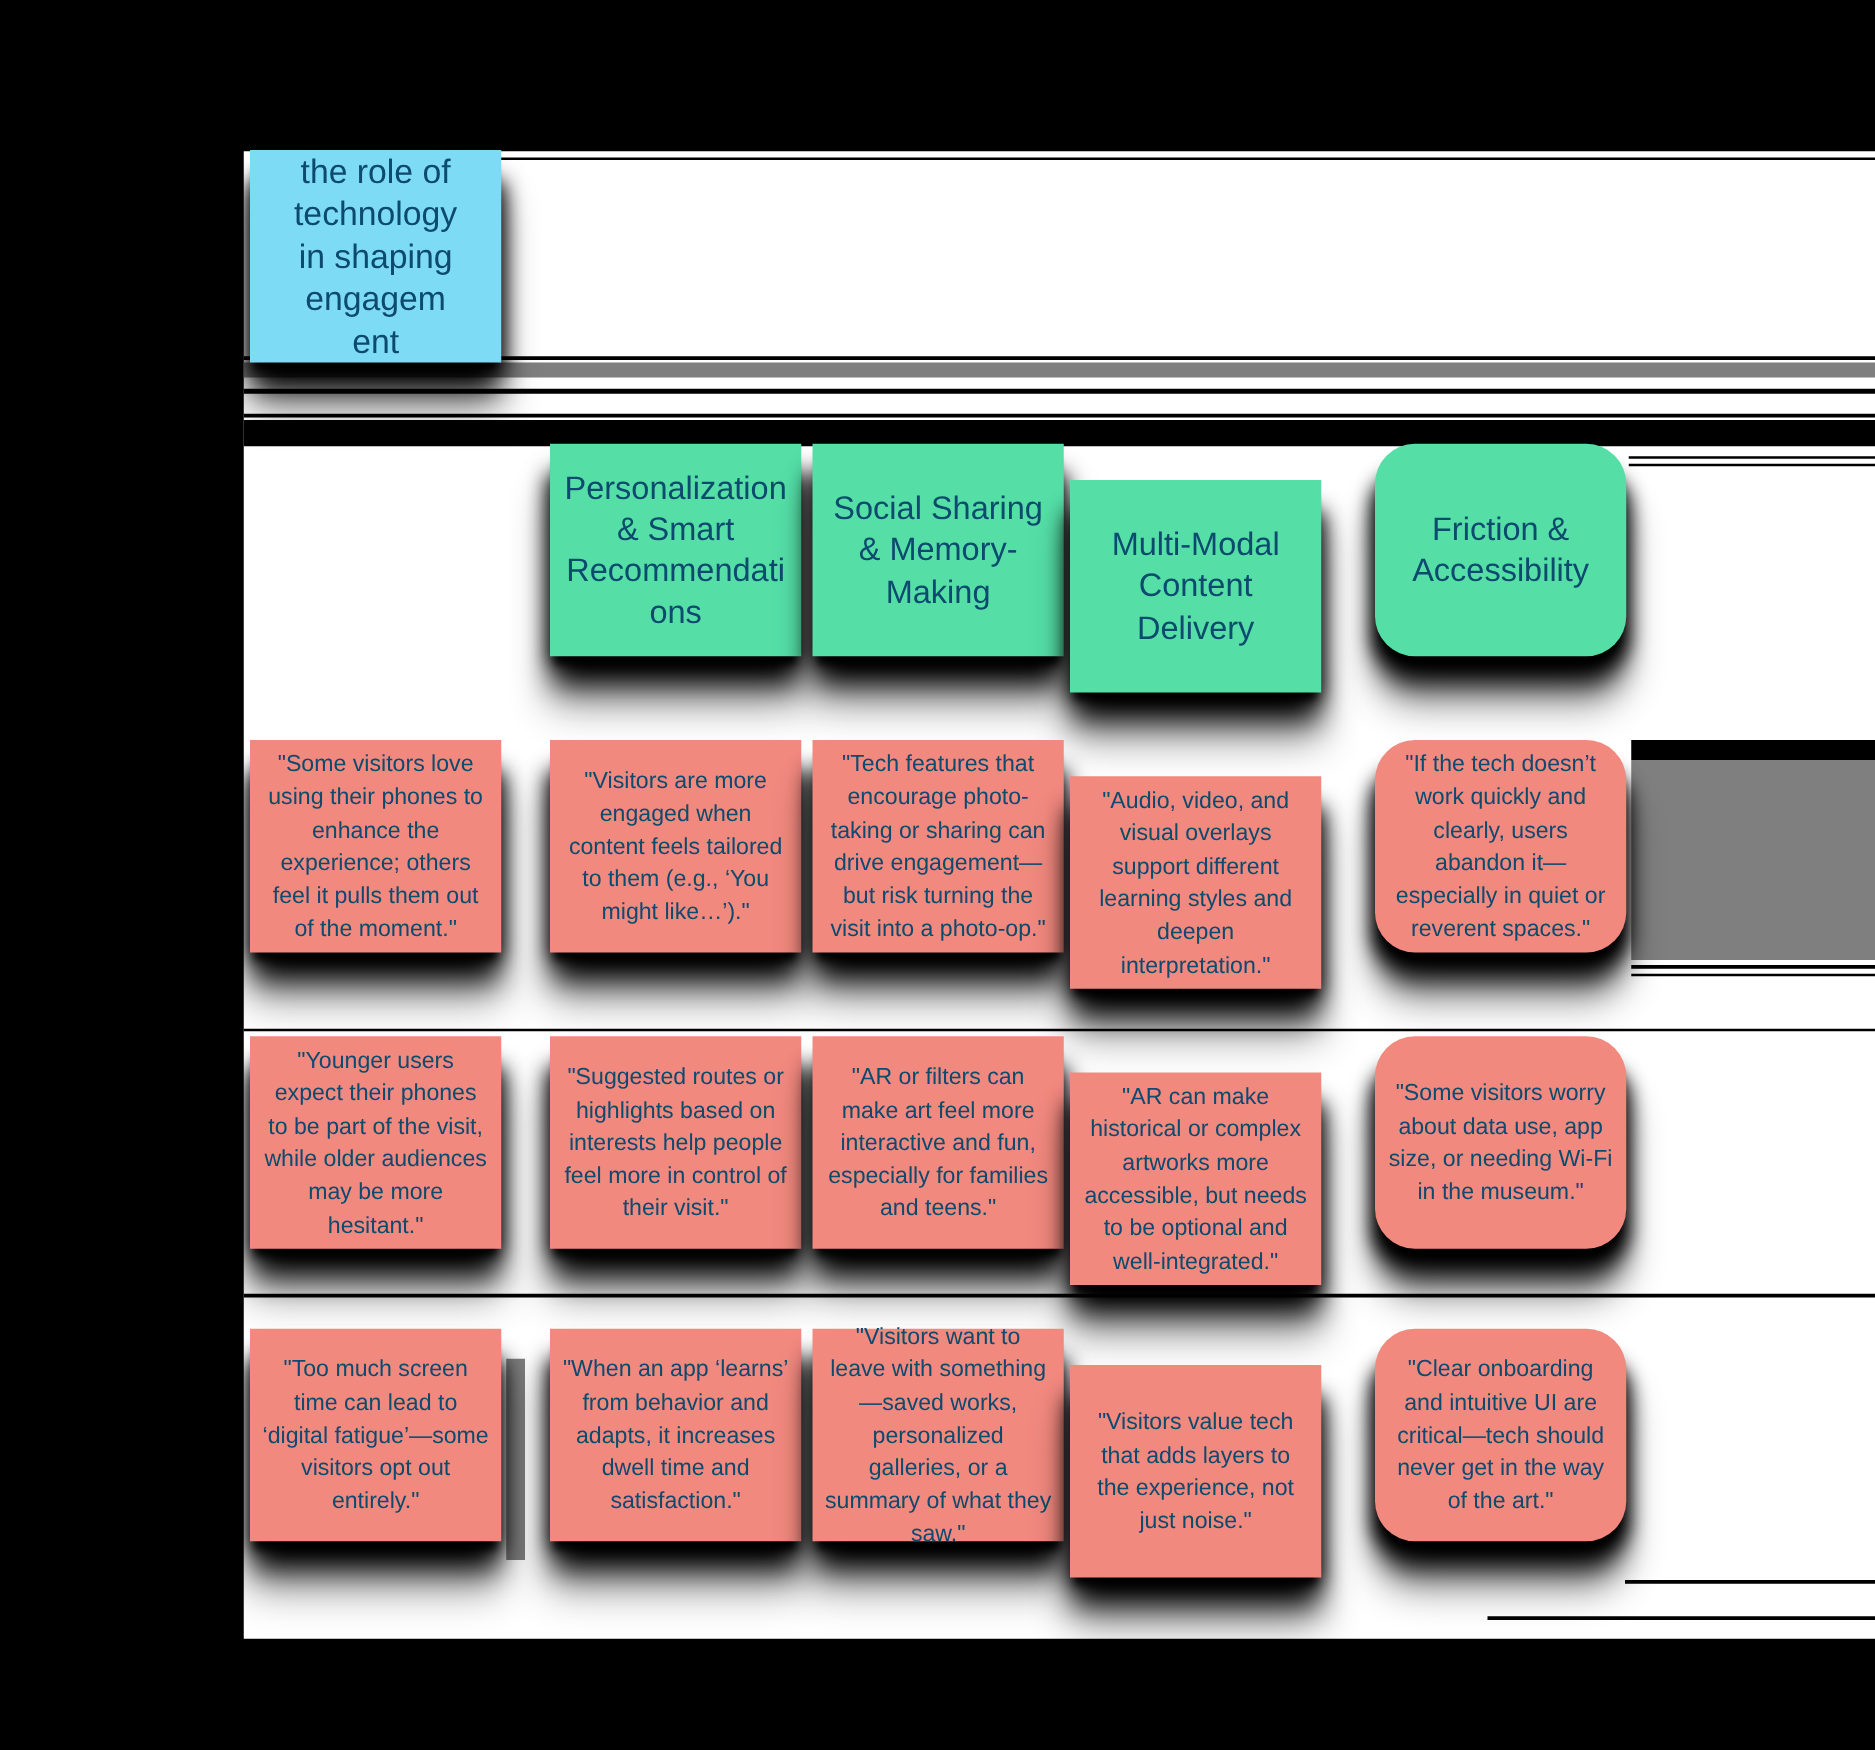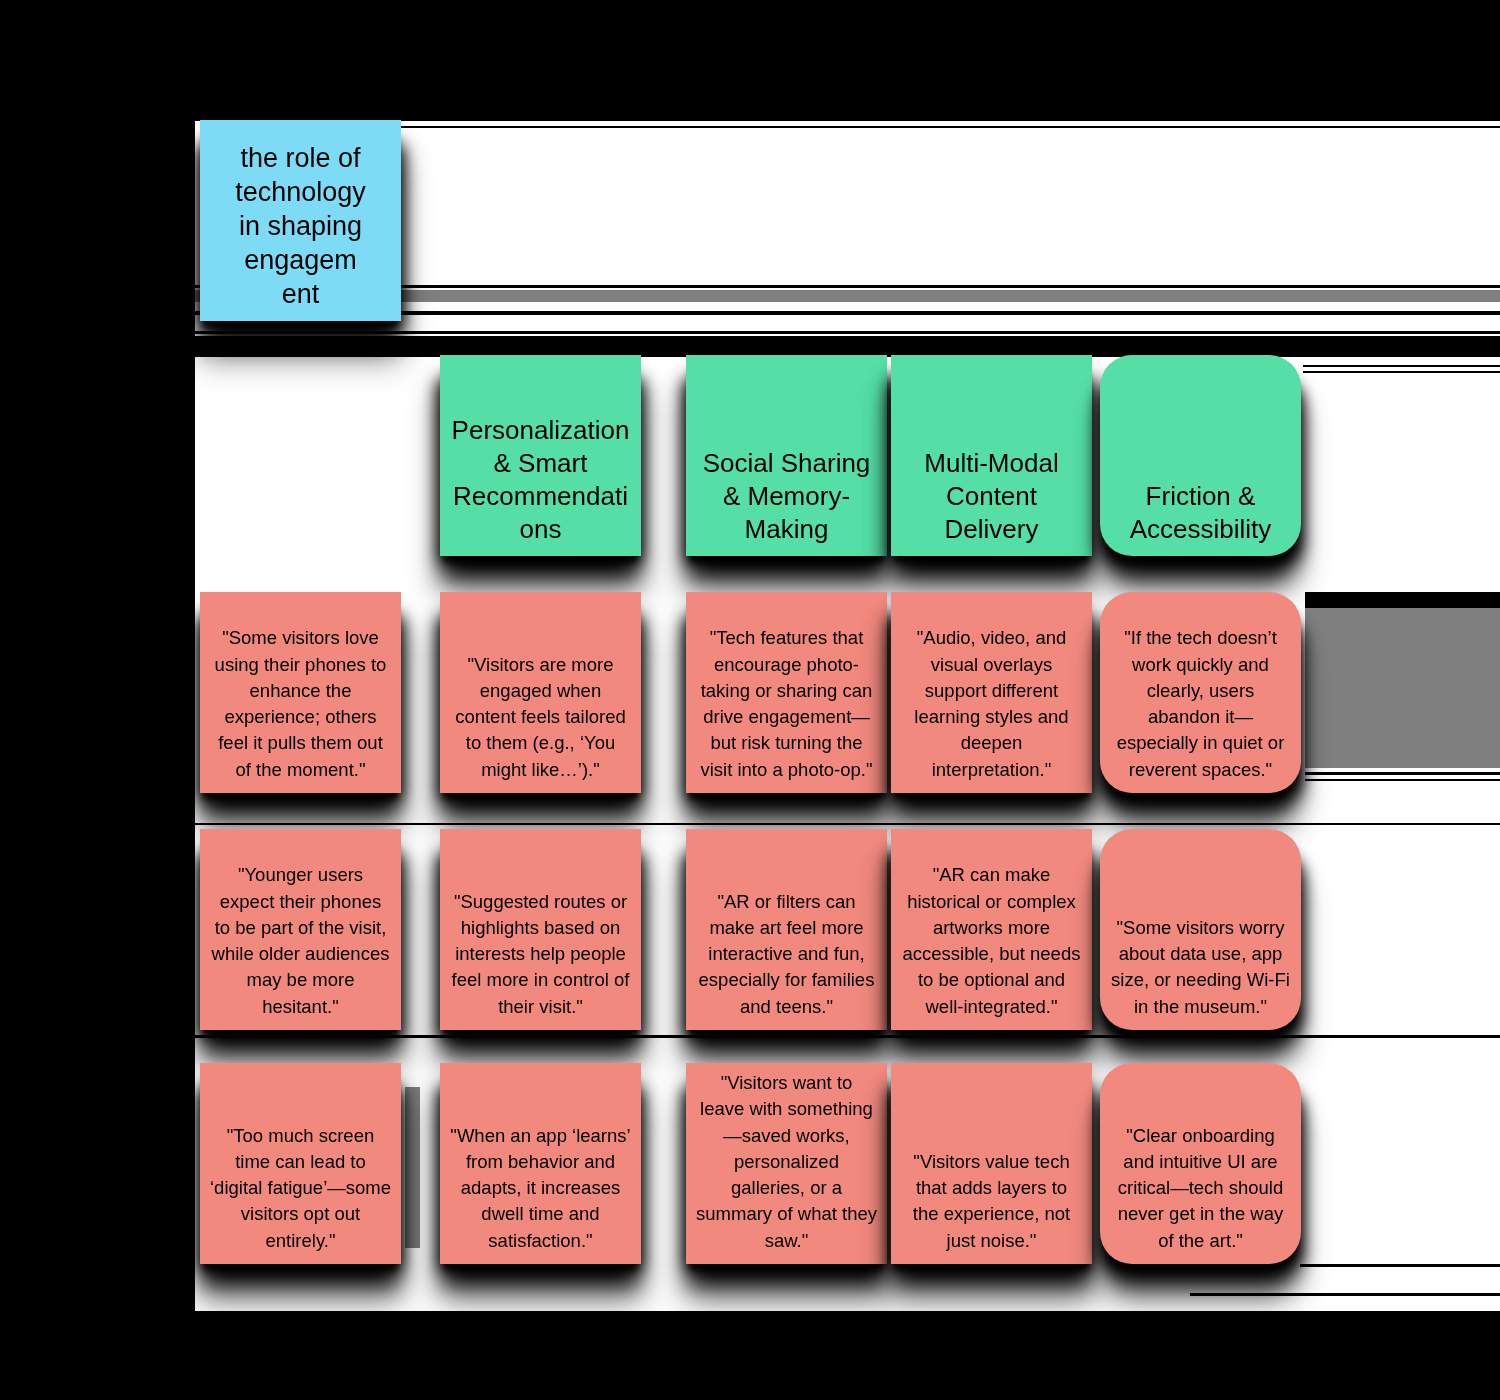--- a/index.html
+++ b/index.html
@@ -16,46 +16,46 @@
     width: 1305px; height: 1190px;
     background: #fff; z-index: 0;
   }
 
   
   .art { position: absolute; z-index: 1; background: #000; }
   .art.gray { background: #7f7f7f; }
 
   
   .note {
-    position: absolute; width: 201px; height: 201px;
+    position: absolute; width: 201px; height: 170px;
     z-index: 2;
-    display: flex; align-items: flex-end; justify-content: center;
-    text-align: center; color: #000000;
+    display: flex; align-items: center; justify-content: center;
+    text-align: center; color: #0c4a6e;
     box-sizing: border-box; padding: 10px;
     box-shadow:
       0 10px 6px -4px rgba(0,0,0,0.85),
       0 24px 20px -2px rgba(0,0,0,0.92),
       0 38px 30px 0 rgba(0,0,0,0.45),
       12px 16px 14px -10px rgba(0,0,0,0.8),
       -12px 16px 14px -10px rgba(0,0,0,0.8);
   }
   .note .txt { width: 100%; overflow-wrap: anywhere; }
 
   .topic { background: #7EDBF6; left: 200px; top: 120px;
            font-size: 27px; line-height: 1.26; }
   .topic .txt { white-space: pre-line; }
 
   .header { background: #55DFA7; top: 355px;
             font-size: 26px; line-height: 1.27; }
   .quote  { background: #F1897F; font-size: 18.5px; line-height: 1.42; }
 
   .c1 { left: 200px; }
   .c2 { left: 440px; }
-  .c3 { left: 650px; margin-left: 36px; }
-  .c4 { left: 891px; }
+  .c3 { left: 650px; }
+  .c4 { left: 856px; margin-top: 29px; }
   .c5 { left: 1100px; border-radius: 32px; }
   .r1 { top: 592px; }
   .r2 { top: 829px; }
   .r3 { top: 1063px; }
 </style>
 </head>
 <body>
 
 <div id="board">
 

